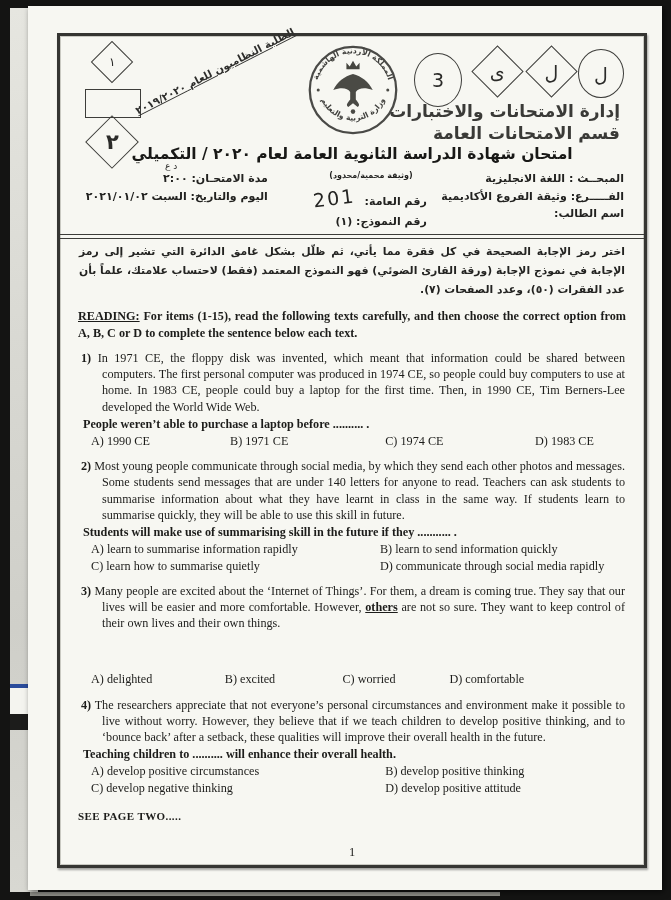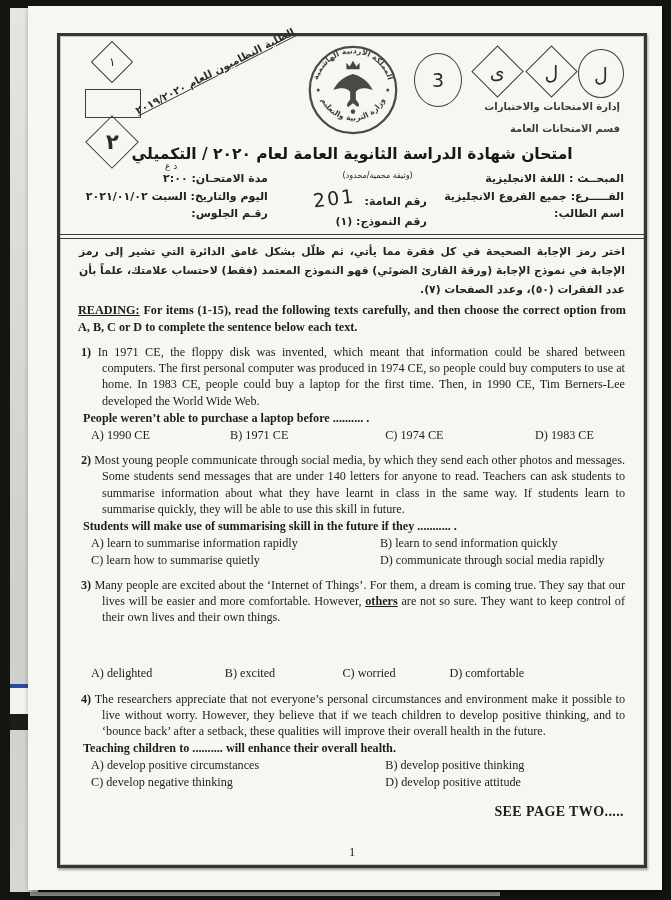--- a/index.html
+++ b/index.html
@@ -50,62 +50,62 @@
     text-decoration:underline;white-space:nowrap;letter-spacing:.5px;
   }
   .logo-wrap{position:absolute;left:228px;top:2px;filter:blur(.3px);}
   .right-marks{position:absolute;right:2px;top:6px;width:218px;height:58px;}
   .circle-mark{position:absolute;border:1.7px solid #3d3d3a;border-radius:50%;display:flex;align-items:center;justify-content:center;}
   .cm-lam{right:0;top:4px;width:44px;height:47px;}
   .cm-3{right:162px;top:8px;width:46px;height:52px;}
   .dm-a{width:35px;height:35px;right:54px;top:8px;}
   .dm-b{width:35px;height:35px;right:108px;top:8px;}
   .circle-mark span,.right-marks .diamond span{font-size:19px;}
-  .dept{position:absolute;right:6px;text-align:left;direction:rtl;font-family:"DejaVu Sans",sans-serif;font-size:10px;font-weight:700;color:#3a3a37;}
+  .dept{position:absolute;right:6px;text-align:left;direction:rtl;font-family:"DejaVu Sans",sans-serif;font-size:17px;font-weight:700;color:#3a3a37;}
   .dept1{top:62px;}
   .dept2{top:84px;}
 
   
   .title{
     text-align:center;direction:rtl;font-family:"DejaVu Sans",sans-serif;
     font-size:15.5px;font-weight:800;color:#181816;margin:4px 0 0 0;letter-spacing:.2px;
   }
 
   
   .info{direction:rtl;display:grid;grid-template-columns:36% 29% 35%;
     font-family:"DejaVu Sans",sans-serif;font-size:11px;font-weight:700;color:#222220;
     margin-top:7px;line-height:1.6;}
   .info .col{padding:0 2px;}
-  .doc-note{font-size:8px;font-weight:400;margin-right:14px;}
+  .doc-note{font-size:8px;font-weight:700;margin-right:14px;}
   .hw-201{display:inline-block;font-size:19px;font-weight:400;transform:rotate(-7deg);letter-spacing:2px;margin-right:6px;color:#242422;}
   .dur{position:relative;display:inline-block;}
   .dur .marks{position:absolute;top:-11px;left:2px;font-size:9px;letter-spacing:4px;font-weight:400;}
   .sep{margin:3px -18px 0 -18px;height:3px;border-top:1.6px solid #3c3c39;border-bottom:1px solid #3c3c39;}
 
   
   .instr{direction:rtl;text-align:justify;font-family:"DejaVu Sans",sans-serif;
     font-size:10.8px;font-weight:700;color:#232321;line-height:1.75;padding:4px 1px 0 1px;}
 
   
   .en{font-size:12.2px;line-height:1.33;color:#1c1c1a;}
-  .reading-head{margin-top:3px;text-align:justify;font-weight:700;}
+  .reading-head{margin-top:9px;text-align:justify;font-weight:700;}
   .reading-head .rl{text-decoration:underline;}
   .q{margin-top:9px;}
   .qp{text-align:justify;padding-left:21px;text-indent:-21px;margin:0 1px 0 3px;}
   .qnum{font-weight:700;}
   .bu{font-weight:700;text-decoration:underline;}
   .stem{font-weight:700;margin:1px 0 0 5px;}
   .opts{margin-left:13px;margin-top:1px;display:grid;}
   .opts-row4a{grid-template-columns:26% 29% 28% 17%;}
   .opts-row4b{grid-template-columns:25% 22% 20% 33%;margin-top:40px;}
   .opts-2a{grid-template-columns:54% 46%;}
   .opts-2b{grid-template-columns:55% 45%;}
 
   
-  .see-page{margin-top:13px;text-align:right;font-weight:700;font-size:14px;letter-spacing:.4px;padding-right:2px;}
+  .see-page{margin-top:13px;font-weight:700;font-size:11px;letter-spacing:.4px;padding-right:2px;}
   .page-num{position:absolute;left:0;right:0;bottom:5px;text-align:center;font-size:12.5px;color:#1c1c1a;}
 </style>
 </head>
 <body>
 
 <div class="edge-strip">
   <div class="edge-shadow"></div>
   <div class="edge-blue"></div>
   <div class="edge-white"></div>
   <div class="edge-black"></div>
@@ -162,32 +162,31 @@
 
       <div class="dept dept1">إدارة الامتحانات والاختبارات</div>
       <div class="dept dept2">قسم الامتحانات العامة</div>
     </div>
 
     <div class="title">امتحان شهادة الدراسة الثانوية العامة لعام ٢٠٢٠ / التكميلي</div>
 
     <div class="info">
       <div class="col">
         <div><span>المبحــث :</span> <span>اللغة الانجليزية</span></div>
-        <div><span>الفـــــرع:</span> <span>جميع الفروع الانجليزية</span></div>
+        <div><span>الفـــــرع:</span> <span>وثيقة الفروع الأكاديمية</span></div>
         <div>اسم الطالب:</div>
       </div>
       <div class="col">
         <div class="doc-note">(وثيقة محمية/محدود)</div>
         <div><span>رقم العامة:</span> <span class="hand hw-201">201</span></div>
         <div><span>رقم النموذج:</span> <span>(١)</span></div>
       </div>
       <div class="col">
         <div><span>مدة الامتحـان:</span> <span class="dur"><span class="hand marks">د ع</span><span>٢:٠٠</span></span></div>
         <div><span>اليوم والتاريخ:</span> <span>السبت ٢٠٢١/٠١/٠٢</span></div>
-        <div>رقـم الجلوس:</div>
       </div>
     </div>
 
     <div class="sep"></div>
 
     <div class="instr">
       <span>اختر رمز الإجابة الصحيحة في كل فقرة مما يأتي، ثم ظلّل بشكل غامق الدائرة التي تشير إلى رمز الإجابة في نموذج الإجابة</span>
       <span>(ورقة القارئ الضوئي) فهو النموذج المعتمد (فقط) لاحتساب علامتك، علماً بأن عدد الفقرات (٥٠)، وعدد الصفحات (٧).</span>
     </div>
 

